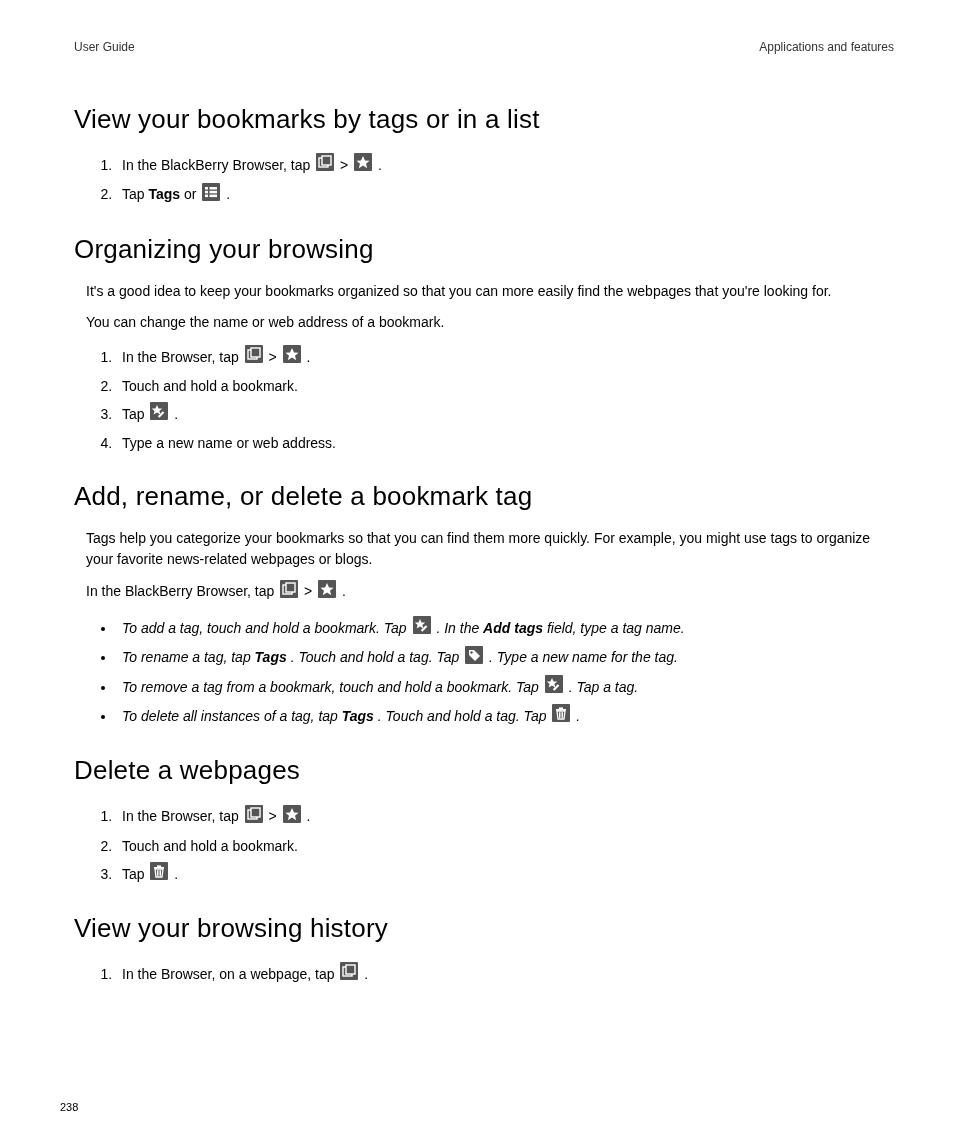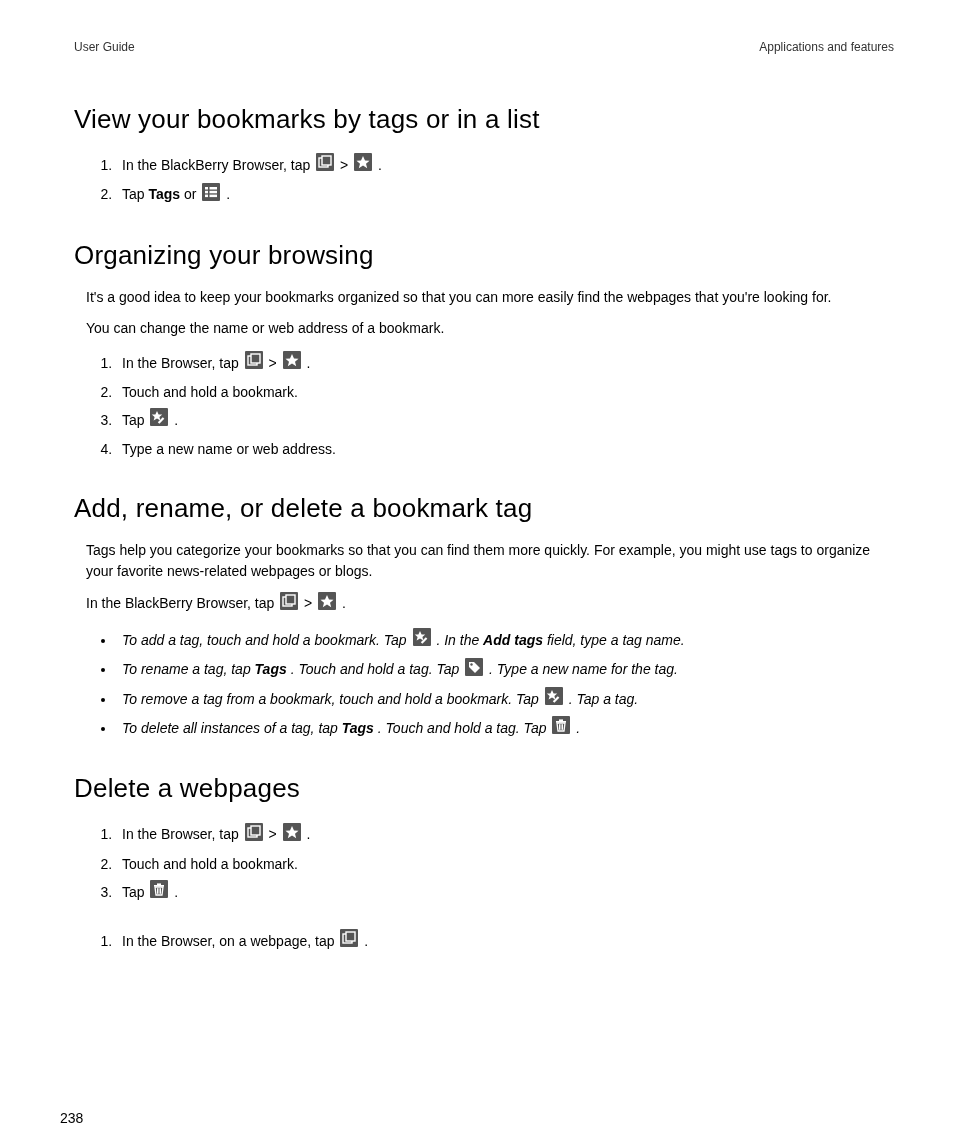--- a/index.html
+++ b/index.html
@@ -19,21 +19,21 @@
   .header {
     display: flex;
     justify-content: space-between;
     font-size: 12px;
     color: #333;
     margin-bottom: 50px;
   }
   h2 {
     font-weight: 300;
     font-size: 26px;
-    margin: 30px 0 16px 0;
+    margin: 24px 0 16px 0;
     font-family: "Helvetica Neue", Arial, sans-serif;
     letter-spacing: 0.2px;
   }
   p {
     font-size: 14px;
     line-height: 1.5;
     margin: 10px 12px;
   }
   ol {
     margin: 8px 0 20px 0;
@@ -54,23 +54,23 @@
   ul li {
     padding-left: 6px;
   }
   .icon {
     display: inline-block;
     vertical-align: middle;
     margin: 0 2px;
   }
   .pagenum {
     position: absolute;
-    bottom: 19px;
+    bottom: 32px;
     left: 60px;
-    font-size: 14px;
+    font-size: 11px;
   }
   b { font-weight: bold; }
 </style>
 </head>
 <body>
 
 <svg width="0" height="0" style="position:absolute">
   <defs>
     <g id="ico-tabs">
       <rect x="0" y="0" width="18" height="18" fill="#555" rx="1"></rect>
@@ -236,20 +236,21 @@
     <li>Touch and hold a bookmark.</li>
     <li>
       <span>Tap </span>
       <span class="icon"><svg width="18" height="18">
             <use href="#ico-trash"></use>
           </svg></span>
       <span>.</span>
     </li>
   </ol>
 
+  <h2>View your browsing history</h2>
   <ol>
     <li>
       <span>In the Browser, on a webpage, tap </span>
       <span class="icon"><svg width="18" height="18">
             <use href="#ico-tabs"></use>
           </svg></span>
       <span>.</span>
     </li>
   </ol>
 

